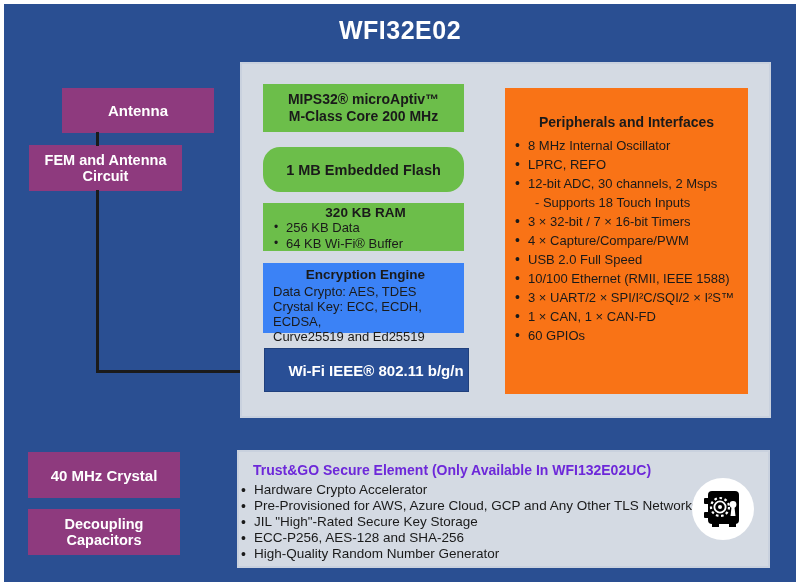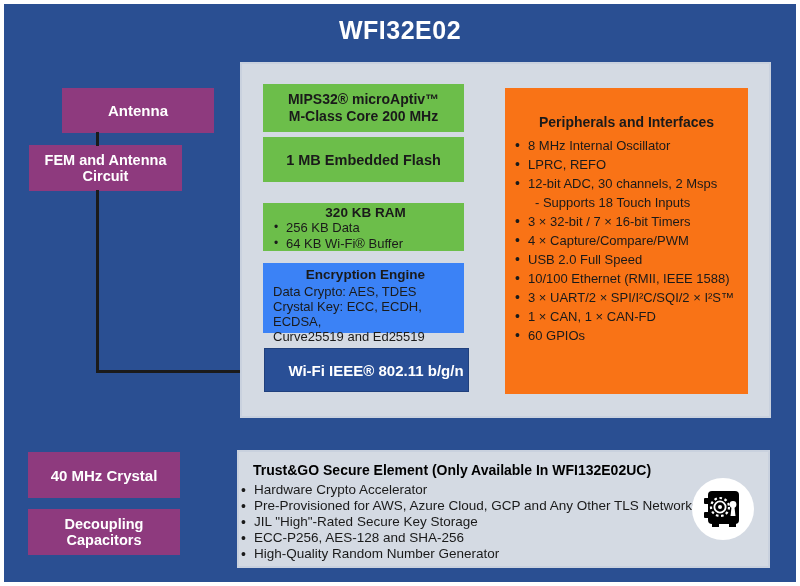--- a/index.html
+++ b/index.html
@@ -27,42 +27,42 @@
   .panel.bottom { left:237px; top:450px; width:533px; height:118px; }
 
   .box { position:absolute; box-sizing:border-box; color:#1a1a1a; }
   .gbox { background:#6cbe4a; }
   .bbox { background:#3b82f6; }
   .nbox { background:#294f96; border:1px solid #20407d;padding-left:19px; }
   .obox { background:#f97316; }
 
   .core  { left:263px; top:84px;  width:201px; height:48px; display:flex; flex-direction:column;
            align-items:center; justify-content:center; font-weight:700; font-size:14px; line-height:17px; text-align:center; }
-  .flash { left:263px; top:137px; width:201px; height:45px; display:flex; align-items:center;
-           justify-content:center; font-weight:700; font-size:14.5px; }
+  .flash { left:263px; top:147px; width:201px; height:45px; display:flex; align-items:center;
+           justify-content:center; font-weight:700; font-size:14.5px;border-radius:17px; }
   .ram   { left:263px; top:203px; width:201px; height:48px; padding:2px 6px 0 10px; font-size:13px; line-height:15px; }
   .ram .hd { text-align:center; font-weight:700; font-size:13.5px; }
   .enc   { left:263px; top:263px; width:201px; height:70px; padding:2px 6px 0 10px; font-size:13px; line-height:16px; }
   .enc .hd { text-align:center; font-weight:700; font-size:13.5px; padding:2px 0 1px 0; }
   .wifi  { left:264px; top:348px; width:205px; height:44px; display:flex; align-items:center;
            justify-content:center; color:#ffffff; font-weight:700; font-size:15px; }
   .periph { left:505px; top:88px; width:243px; height:306px; padding:26px 8px 0 8px; }
   .periph .hd { text-align:center; font-weight:700; font-size:14px; margin-bottom:6px; }
 
   ul.blist { list-style:none; margin:0; padding:0; }
   ul.blist li { position:relative; padding-left:15px; font-size:13px; line-height:19px; color:#1a1a1a; }
   ul.blist li::before { content:"•"; position:absolute; left:2px; top:0; font-size:14px; }
   ul.blist li.sub { padding-left:22px; }
   ul.blist li.sub::before { content:""; }
 
   .ram ul.blist li, .enc-line { font-size:13px; line-height:15px; }
   .ram ul.blist li { padding-left:13px; line-height:15.5px; }
   .ram ul.blist li::before { left:1px; font-size:12px; top:0; }
 
-  .se-title { font-weight:700; font-size:14px; color:#000000; padding:10px 0 4px 14px; }
+  .se-title { font-weight:700; font-size:14px; color:#6d28d9; padding:10px 0 4px 14px; }
   .se-list { margin-left:14px; }
   .se-list li { line-height:16px !important; font-size:13.5px !important; }
 
   .safe-wrap { position:absolute; left:691px; top:477px; width:64px; height:64px; }
 </style>
 </head>
 <body>
 
 <div class="frame">
   <div class="bg"></div>

